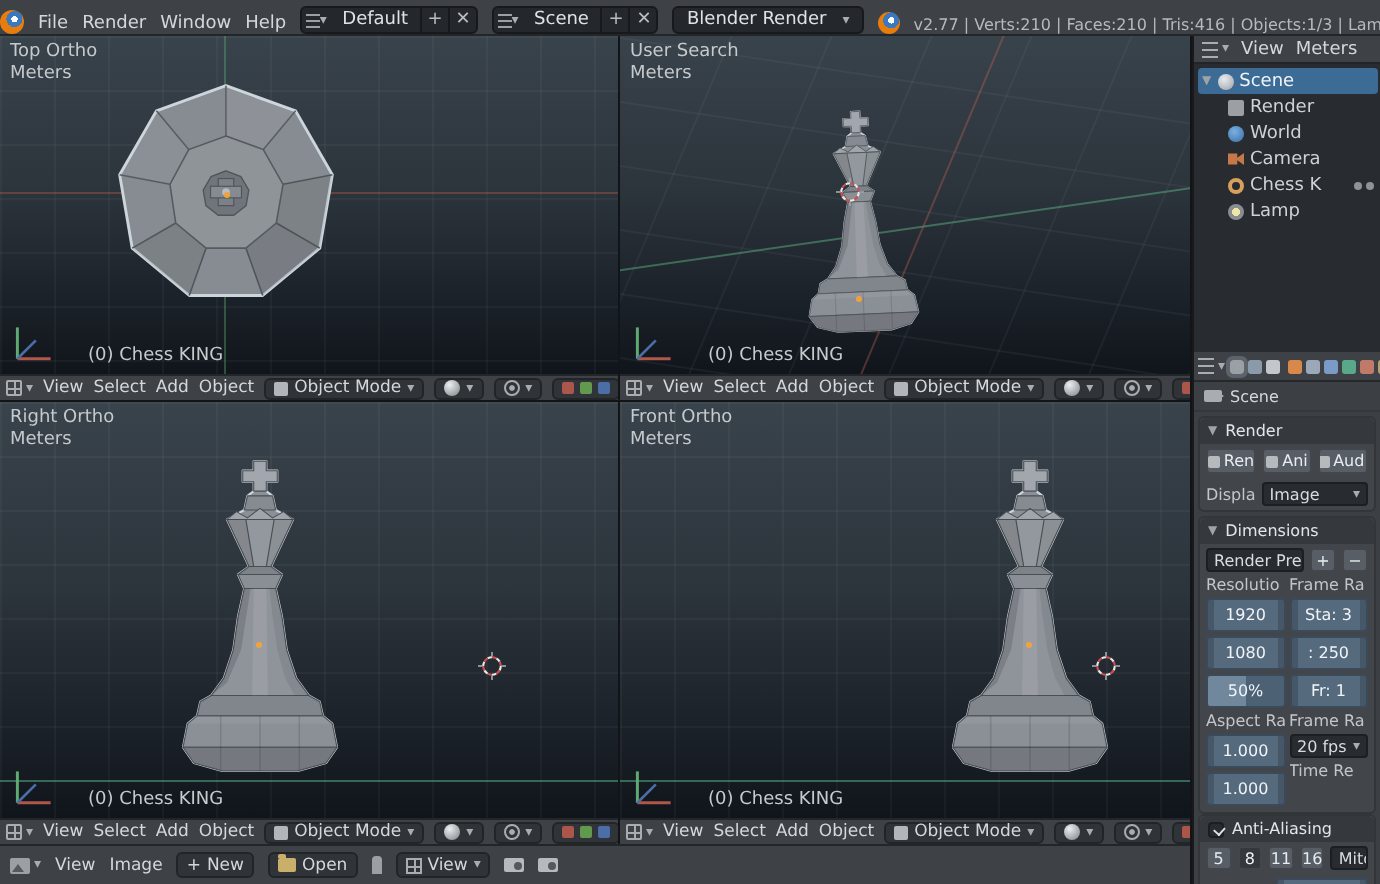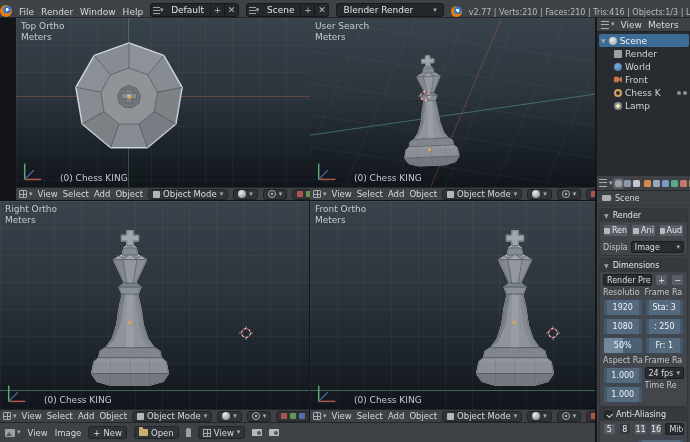--- a/index.html
+++ b/index.html
@@ -16,26 +16,26 @@
   .blender-logo.small{width:11px;height:11px}
   .pill{display:flex;align-items:center;height:14px;background:#24282c;border:1px solid #17191c;
     border-radius:3px;overflow:hidden;flex:none}
   .pill-text{padding:0 6px;color:#dfe3e7}
   .pill-btn{width:14px;height:100%;display:flex;align-items:center;justify-content:center;
     border-left:1px solid #17191c;color:#b9bdc1}
   .pill-btn:first-child{border-left:none}
   .browse-ico{width:7px;height:7px;background:
     linear-gradient(#9aa0a5 0 1px,transparent 1px 3px,#9aa0a5 3px 4px,transparent 4px 6px,#9aa0a5 6px 7px)}
   .caret{font-size:7px;line-height:1;color:#a9adb2}
-  .engine{padding:0 6px;gap:20px;color:#dfe3e7}
+  .engine{padding:0 6px;gap:8px;color:#dfe3e7}
   .stats{flex:1;min-width:0;overflow:hidden;white-space:nowrap;font-size:8px;color:#b6babd}
 
   
   .vp{position:absolute;overflow:hidden;background:#2b3137}
-  #vp-tl{left:16px;top:18px;width:309px;height:182px}
+  #vp-tl{left:0;top:18px;width:309px;height:182px}
   #vp-tr{left:310px;top:18px;width:285px;height:182px}
   #vp-bl{left:0;top:201px;width:309px;height:221px}
   #vp-br{left:310px;top:201px;width:285px;height:221px}
   .vp-canvas{position:absolute;left:0;top:0;right:0;bottom:13px;overflow:hidden;
     background:
      repeating-linear-gradient(to right,rgba(255,255,255,.035) 0 1px,transparent 1px 27px),
      repeating-linear-gradient(to bottom,rgba(255,255,255,.035) 0 1px,transparent 1px 27px),
      linear-gradient(to bottom,#39434b 0%,#2c343c 45%,#10151b 100%)}
   .vp-canvas.nogrid{background:linear-gradient(to bottom,#39434b 0%,#2c343c 45%,#10151b 100%)}
   .vp-label{position:absolute;left:5px;top:3px;line-height:11px;color:#c6cacd;z-index:2}
@@ -500,21 +500,21 @@
         <div class="trow child">
           <span class="oico render"></span>
           <span>Render</span>
         </div>
         <div class="trow child">
           <span class="oico world"></span>
           <span>World</span>
         </div>
         <div class="trow child">
           <span class="oico camera"></span>
-          <span>Front</span>
+          <span>Camera</span>
         </div>
         <div class="trow child">
           <span class="oico mesh"></span>
           <span>Chess K</span>
           <span class="row-dots">
               <i></i>
               <i></i>
             </span>
         </div>
         <div class="trow child">
@@ -597,21 +597,21 @@
             <span class="field">1.000</span>
             <span class="field">1.000</span>
           </div>
           <div class="col">
             <span class="plabel">Frame Ra</span>
             <span class="field">Sta: 3</span>
             <span class="field">: 250</span>
             <span class="field">Fr: 1</span>
             <span class="plabel">Frame Ra</span>
             <span class="dropdown" style="flex:none;height:12px">
-                <span>24 fps</span>
+                <span>20 fps</span>
                 <span class="caret">▾</span>
               </span>
             <span class="plabel">Time Re</span>
           </div>
         </div>
       </div>
 
       <div class="panel aa">
         <div class="phead">
           <span class="chkbox checked"></span>

